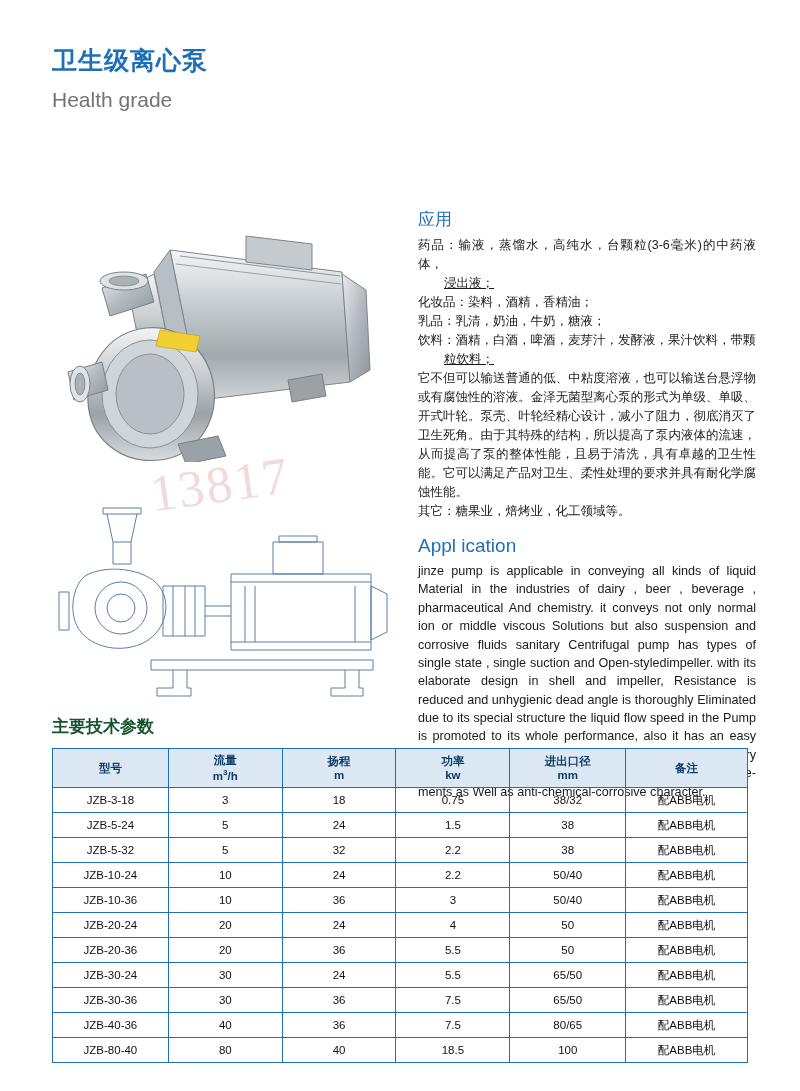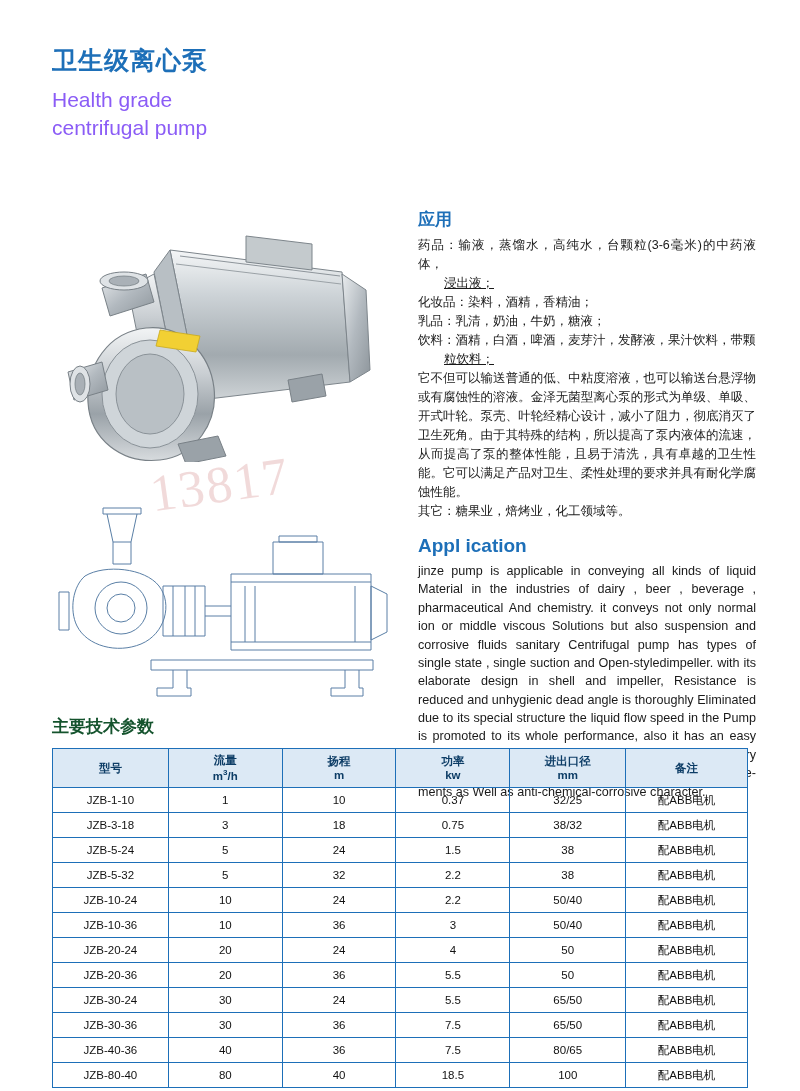--- a/index.html
+++ b/index.html
@@ -10,21 +10,21 @@
   }
   .page{position:relative;width:718px;height:1091px;}
 
   
   .title-zh{
     position:absolute;left:52px;top:44px;
     font-size:25px;font-weight:bold;color:#1d6fb8;letter-spacing:1px;
   }
   .title-en{
     position:absolute;left:52px;top:86px;
-    font-size:21px;color:#8b5cf6;line-height:1.35;font-weight:normal;
+    font-size:21px;color:#737373;line-height:1.35;font-weight:normal;
   }
 
   
   .watermark{
     position:absolute;left:150px;top:455px;
     font-size:52px;color:rgba(214,150,150,0.35);
     font-family:"Liberation Serif",serif;
     transform:rotate(-8deg);white-space:nowrap;pointer-events:none;
     letter-spacing:2px;
   }
@@ -39,21 +39,21 @@
   .drawing{
     position:absolute;left:55px;top:490px;width:345px;height:215px;
   }
   .drawing svg{display:block;}
 
   
   .rightcol{
     position:absolute;left:418px;top:208px;width:338px;
   }
   .sec-head{
-    color:#1d6fb8;font-size:17px;margin:0 0 5px 0;font-weight:bold;
+    color:#1d6fb8;font-size:17px;margin:0 0 5px 0;font-weight:normal;
   }
   .sec-head.en{font-size:19px;margin-top:14px;}
   .zh-body{
     font-size:12.5px;line-height:1.52;color:#1a1a1a;
     text-align:justify;
   }
   .zh-body p{margin:0;}
   .zh-indent{padding-left:26px;text-decoration:underline;}
   .en-body{
     font-size:12.6px;line-height:1.46;color:#1a1a1a;
@@ -94,21 +94,20 @@
   td.remark{width:122px;}
 </style>
 </head>
 <body>
 
 <div class="page">
 
   <div class="title-zh">卫生级离心泵</div>
   <div class="title-en">
     <div>Health grade</div>
-    <div>centrifugal pump</div>
   </div>
 
   <div class="photo">
     <svg width="330" height="250" viewBox="0 0 330 250" xmlns="http://www.w3.org/2000/svg">
       <defs>
         <linearGradient id="steel" x1="0" y1="0" x2="0" y2="1">
           <stop offset="0%" stop-color="#f2f4f5"></stop>
           <stop offset="35%" stop-color="#c9ced2"></stop>
           <stop offset="65%" stop-color="#9aa2a8"></stop>
           <stop offset="100%" stop-color="#d7dbde"></stop>
@@ -240,28 +239,20 @@
           <div>进出口径</div>
           <div>mm</div>
         </th>
         <th>
           <div>备注</div>
         </th>
       </tr>
     </thead>
     <tbody>
       <tr>
-          <td class="model">JZB-1-10</td>
-          <td class="flow">1</td>
-          <td class="head">10</td>
-          <td class="power">0.37</td>
-          <td class="port">32/25</td>
-          <td class="remark">配ABB电机</td>
-        </tr>
-      <tr>
           <td class="model">JZB-3-18</td>
           <td class="flow">3</td>
           <td class="head">18</td>
           <td class="power">0.75</td>
           <td class="port">38/32</td>
           <td class="remark">配ABB电机</td>
         </tr>
       <tr>
           <td class="model">JZB-5-24</td>
           <td class="flow">5</td>

